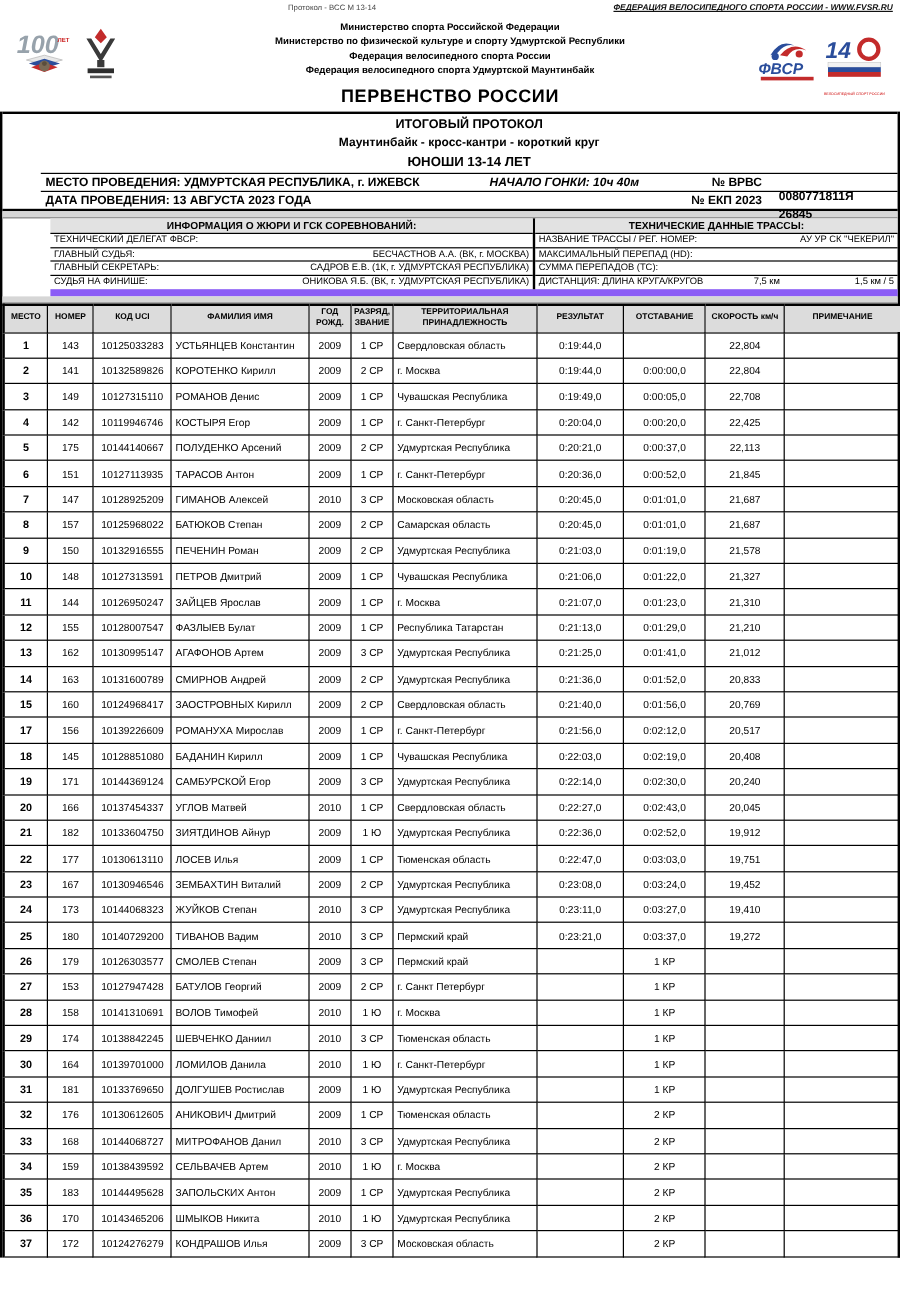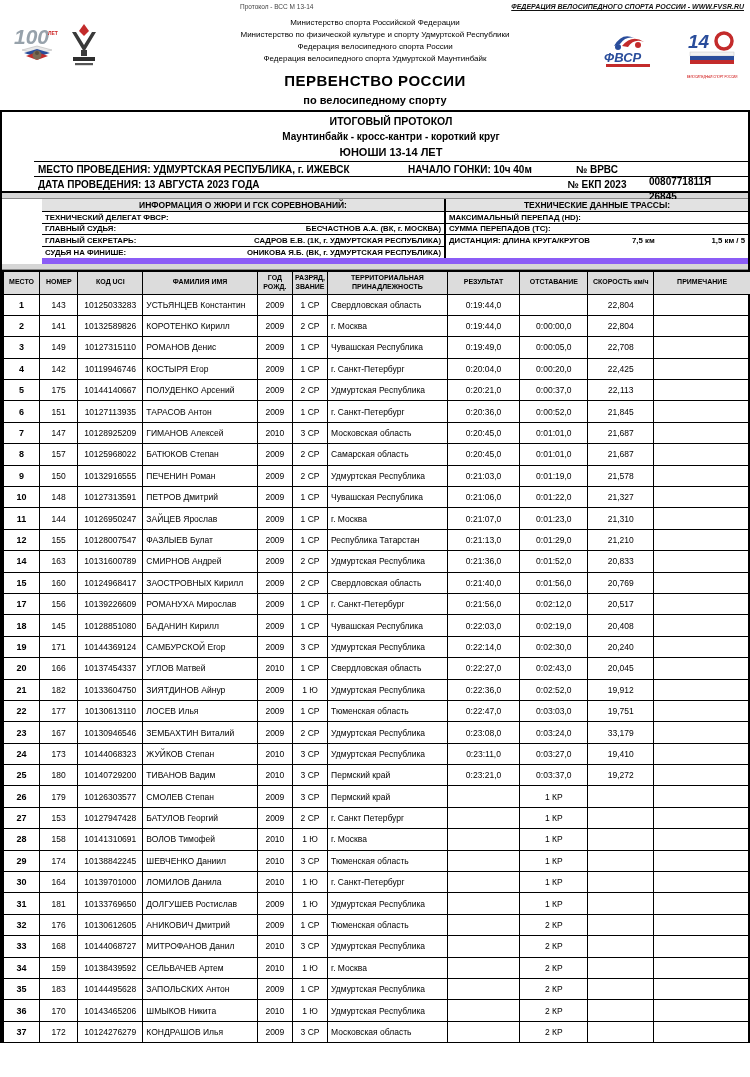--- a/index.html
+++ b/index.html
@@ -4,53 +4,53 @@
 <style>
   * { margin:0; padding:0; box-sizing:border-box; }
   body { background:#ffffff; font-family:"Liberation Sans", sans-serif; color:#000; }
   .page { width:750px; height:1077px; background:#fff; position:relative; overflow:hidden; margin:0 auto; }
 
   
   .topbar { display:flex; justify-content:space-between; padding:3px 6px 0 240px; }
   .proto-ref { font-size:6.5px; color:#444; }
   .fed-link { font-size:7px; font-weight:bold; font-style:italic; text-decoration:underline; color:#111; }
   .org-lines { text-align:center; margin-top:7px; line-height:1.5; }
-  .org-lines div { font-size:8px; }
+  .org-lines div { font-size:8px;font-weight:bold; }
   .main-title { text-align:center; font-size:15px; font-weight:bold; margin-top:7px; letter-spacing:.5px; }
   .sub-title { text-align:center; font-size:11px; font-weight:bold; margin-top:5px; }
 
   .logo { position:absolute; top:22px; }
   .logo-left1 { left:12px; }
   .logo-left2 { left:66px; }
-  .logo-right1 { left:600px; top:30px; }
+  .logo-right1 { left:628px; top:30px; }
   .logo-right2 { left:684px; top:28px; }
 
   
   .boxed { border-left:2px solid #000; border-right:2px solid #000; width:750px; }
 
   .proto-box { border-top:2px solid #000; border-bottom:2px solid #000; margin-top:4px;padding-left:32px; }
   .proto-box .trow { text-align:center; font-weight:bold; }
   .t1 { font-size:10.5px; padding:3px 0 2px; }
   .t2 { font-size:10px; padding:2px 0; }
   .t3 { font-size:11px; padding:2px 0 3px; }
   .info-row { display:flex; align-items:center; border-top:1px solid #000; font-size:10px; font-weight:bold; height:15px; padding:0 4px; }
   .info-left { width:370px; white-space:nowrap; }
-  .info-mid { width:140px; white-space:nowrap; }
+  .info-mid { width:140px; white-space:nowrap;font-style:italic; }
   .info-spacer { flex:1; }
-  .info-lbl { width:90px; text-align:center; padding-right:14px; }
+  .info-lbl { width:90px; text-align:right; padding-right:14px; }
   .info-val { width:95px; text-align:left;margin-top:24px; }
 
   .spacer { height:6px; background:#d6d6d6; border-bottom:1px solid #888; }
 
   
   .twocol { display:flex; border-bottom:6px solid #8b5cf6;margin-left:40px; }
   .col-l { width:444px; border-right:2px solid #000; }
   .col-r { width:302px; }
   .sec-head { text-align:center; font-size:8.5px; font-weight:bold; background:#e2e2e2; border-bottom:1px solid #000; height:13px; line-height:13px; }
-  .sec-row { display:flex; border-bottom:1px solid #000; height:11.5px; align-items:center; font-size:7.8px; font-weight:bold; padding:0 3px; }
+  .sec-row { display:flex; border-bottom:1px solid #000; height:11.5px; font-size:7.8px; font-weight:normal; padding:0 3px; }
   .sec-row:last-child { border-bottom:none;gap:42px; }
   .sec-row .lbl { white-space:nowrap; }
   .sec-row .val { flex:1; text-align:right; white-space:nowrap; }
   .sec-row .val-mid { width:90px; text-align:center; }
   .sec-row .val-end { width:64px; text-align:right; }
 
   
   table.results { width:750px; border-collapse:collapse; table-layout:fixed; margin-top:0; }
   table.results th, table.results td {
     border:1px solid #000; overflow:hidden; white-space:nowrap;
@@ -119,21 +119,20 @@
     <div class="cap">ВЕЛОСИПЕДНЫЙ СПОРТ РОССИИ</div>
   </div>
 
   <div class="org-lines">
     <div>Министерство спорта Российской Федерации</div>
     <div>Министерство по физической культуре и спорту Удмуртской Республики</div>
     <div>Федерация велосипедного спорта России</div>
     <div>Федерация велосипедного спорта Удмуртской Маунтинбайк</div>
   </div>
   <div class="main-title">ПЕРВЕНСТВО РОССИИ</div>
-  <div class="sub-title">по велосипедному спорту</div>
 
   <div class="boxed">
 
     <div class="proto-box">
       <div class="trow t1">ИТОГОВЫЙ ПРОТОКОЛ</div>
       <div class="trow t2">Маунтинбайк - кросс-кантри - короткий круг</div>
       <div class="trow t3">ЮНОШИ 13-14 ЛЕТ</div>
       <div class="info-row">
         <span class="info-left"><span>МЕСТО ПРОВЕДЕНИЯ:</span> <span>УДМУРТСКАЯ РЕСПУБЛИКА, г. ИЖЕВСК</span></span>
         <span class="info-mid"><span>НАЧАЛО ГОНКИ:</span> <span>10ч 40м</span></span>
@@ -167,20 +166,24 @@
           <span class="lbl">ГЛАВНЫЙ СЕКРЕТАРЬ:</span>
           <span class="val">САДРОВ Е.В. (1К, г. УДМУРТСКАЯ РЕСПУБЛИКА)</span>
         </div>
         <div class="sec-row">
           <span class="lbl">СУДЬЯ НА ФИНИШЕ:</span>
           <span class="val">ОНИКОВА Я.Б. (ВК, г. УДМУРТСКАЯ РЕСПУБЛИКА)</span>
         </div>
       </div>
       <div class="col-r">
         <div class="sec-head">ТЕХНИЧЕСКИЕ ДАННЫЕ ТРАССЫ:</div>
+        <div class="sec-row">
+          <span class="lbl">НАЗВАНИЕ ТРАССЫ / РЕГ. НОМЕР:</span>
+          <span class="val">АУ УР СК "ЧЕКЕРИЛ"</span>
+        </div>
         <div class="sec-row">
           <span class="lbl">МАКСИМАЛЬНЫЙ ПЕРЕПАД (HD):</span>
           <span class="val"></span>
         </div>
         <div class="sec-row">
           <span class="lbl">СУММА ПЕРЕПАДОВ (TC):</span>
           <span class="val"></span>
         </div>
         <div class="sec-row">
           <span class="lbl">ДИСТАНЦИЯ:  ДЛИНА КРУГА/КРУГОВ</span>
@@ -375,20 +378,33 @@
             <td>ФАЗЛЫЕВ Булат</td>
             <td>2009</td>
             <td>1 СР</td>
             <td>Республика Татарстан</td>
             <td>0:21:13,0</td>
             <td>0:01:29,0</td>
             <td>21,210</td>
             <td></td>
           </tr>
           <tr>
+            <td>13</td>
+            <td>162</td>
+            <td>10130995147</td>
+            <td>АГАФОНОВ Артем</td>
+            <td>2009</td>
+            <td>3 СР</td>
+            <td>Удмуртская Республика</td>
+            <td>0:21:25,0</td>
+            <td>0:01:41,0</td>
+            <td>21,012</td>
+            <td></td>
+          </tr>
+          <tr>
             <td>14</td>
             <td>163</td>
             <td>10131600789</td>
             <td>СМИРНОВ Андрей</td>
             <td>2009</td>
             <td>2 СР</td>
             <td>Удмуртская Республика</td>
             <td>0:21:36,0</td>
             <td>0:01:52,0</td>
             <td>20,833</td>
@@ -488,21 +504,21 @@
           <tr>
             <td>23</td>
             <td>167</td>
             <td>10130946546</td>
             <td>ЗЕМБАХТИН Виталий</td>
             <td>2009</td>
             <td>2 СР</td>
             <td>Удмуртская Республика</td>
             <td>0:23:08,0</td>
             <td>0:03:24,0</td>
-            <td>33,179</td>
+            <td>19,452</td>
             <td></td>
           </tr>
           <tr>
             <td>24</td>
             <td>173</td>
             <td>10144068323</td>
             <td>ЖУЙКОВ Степан</td>
             <td>2010</td>
             <td>3 СР</td>
             <td>Удмуртская Республика</td>

